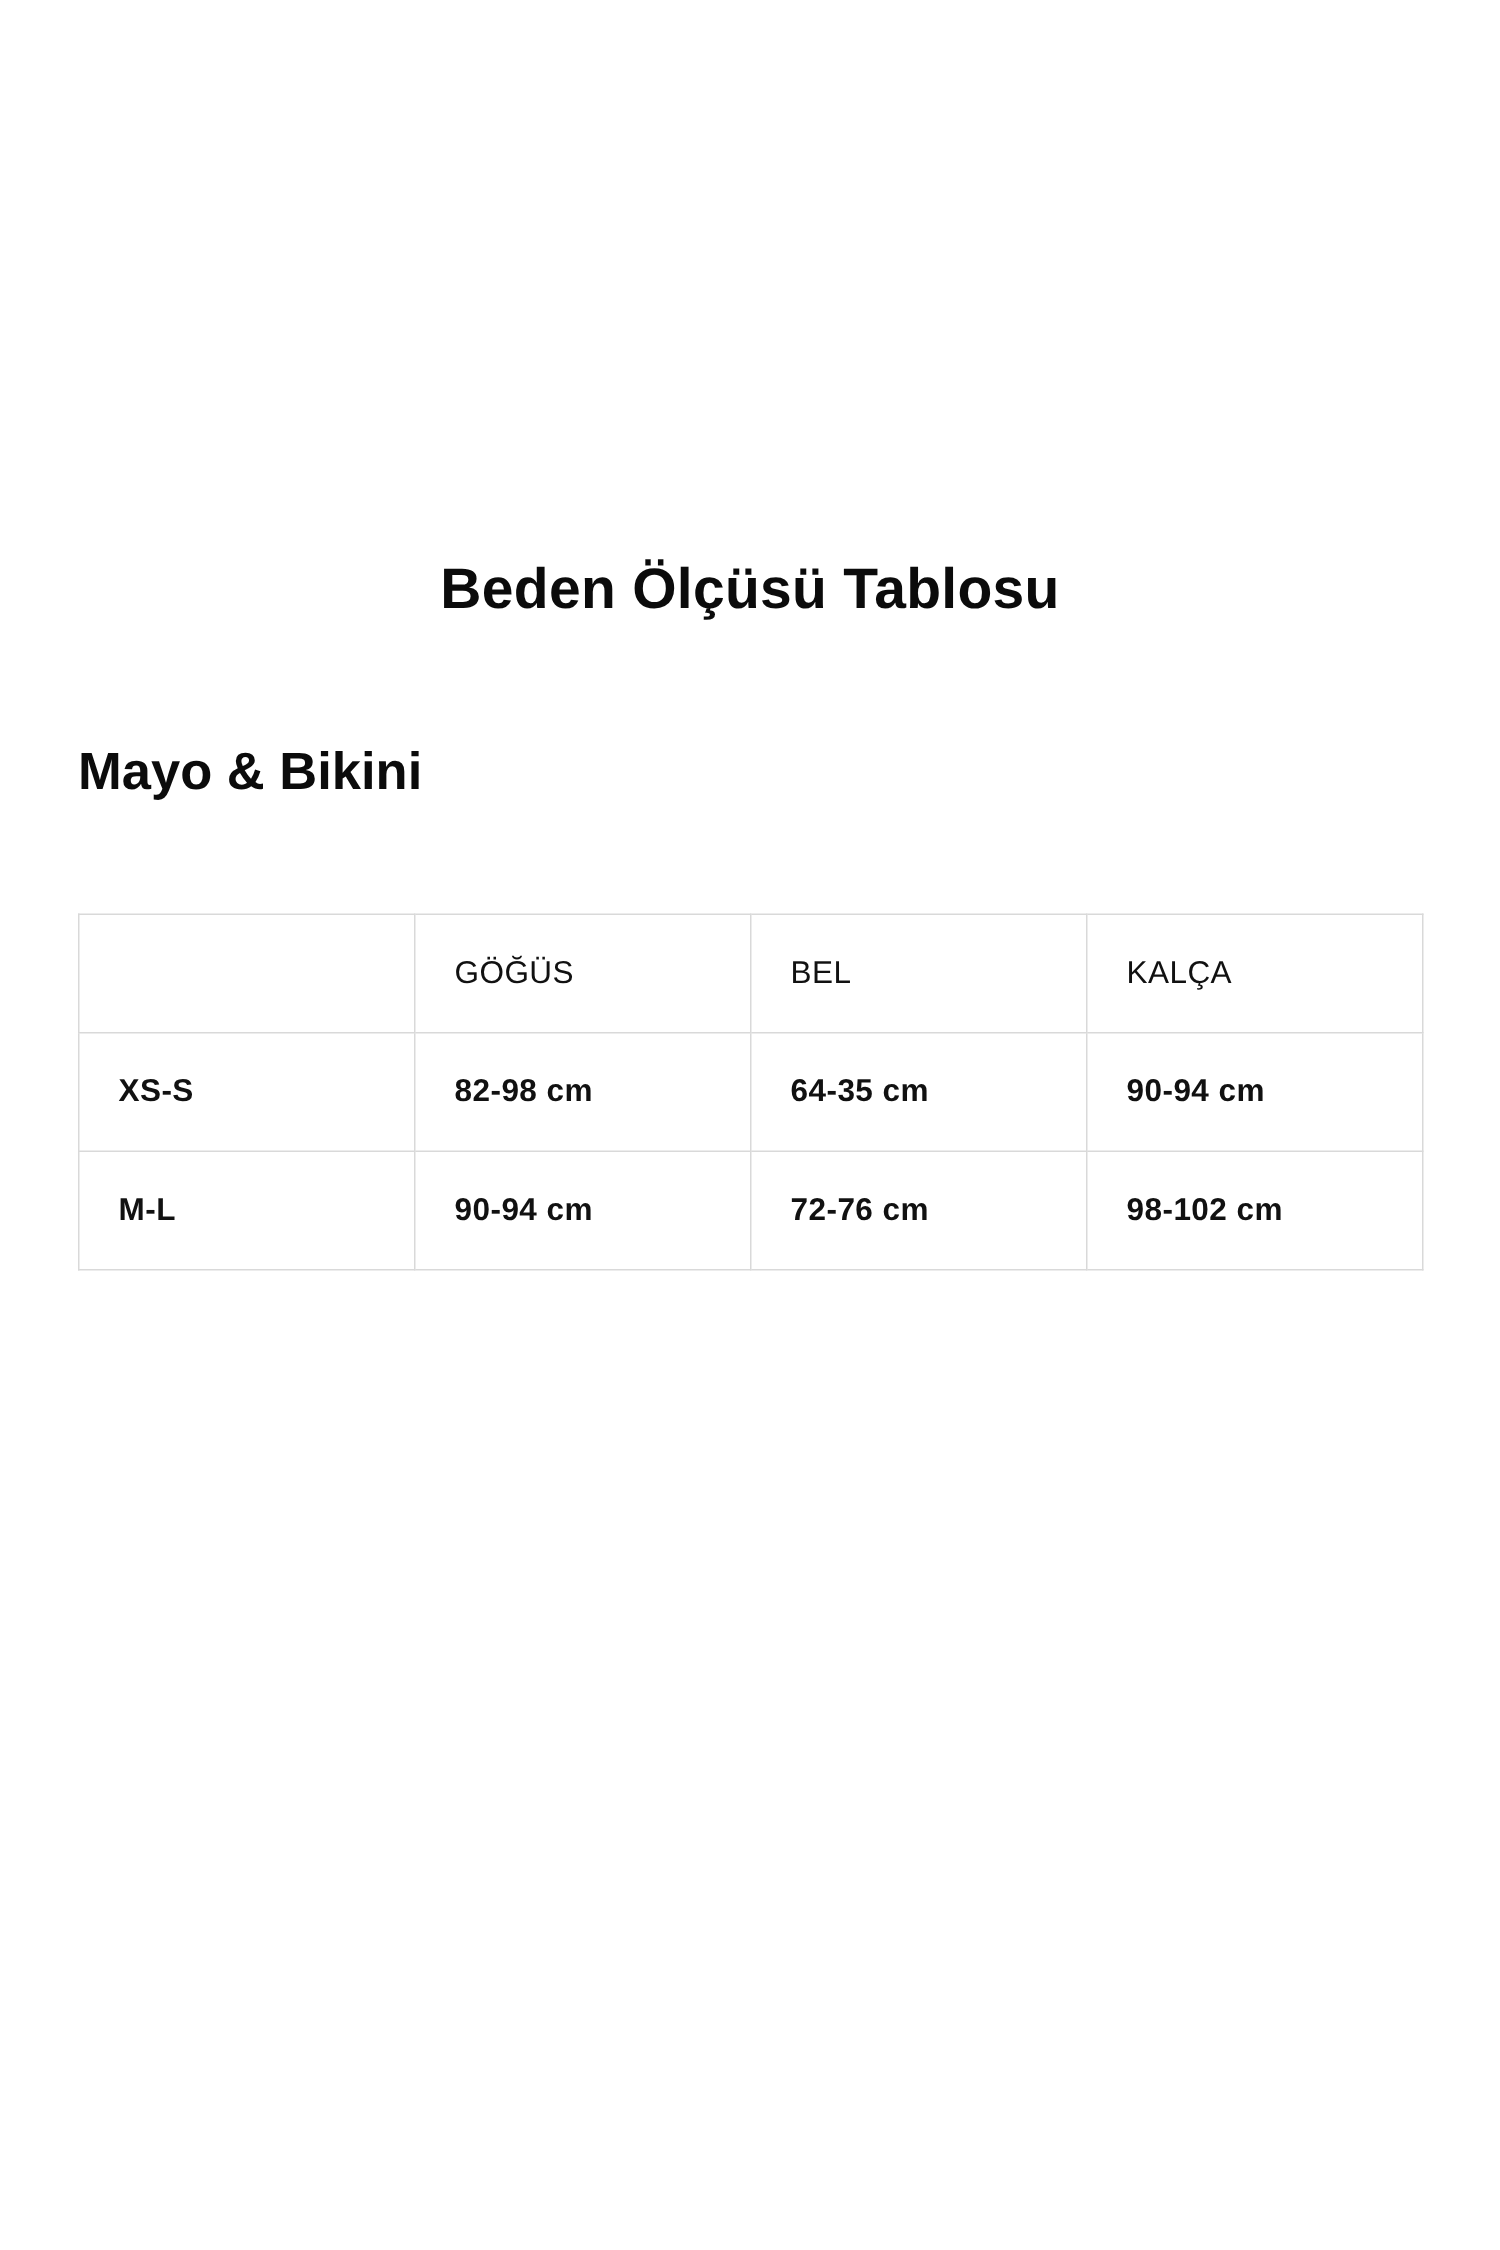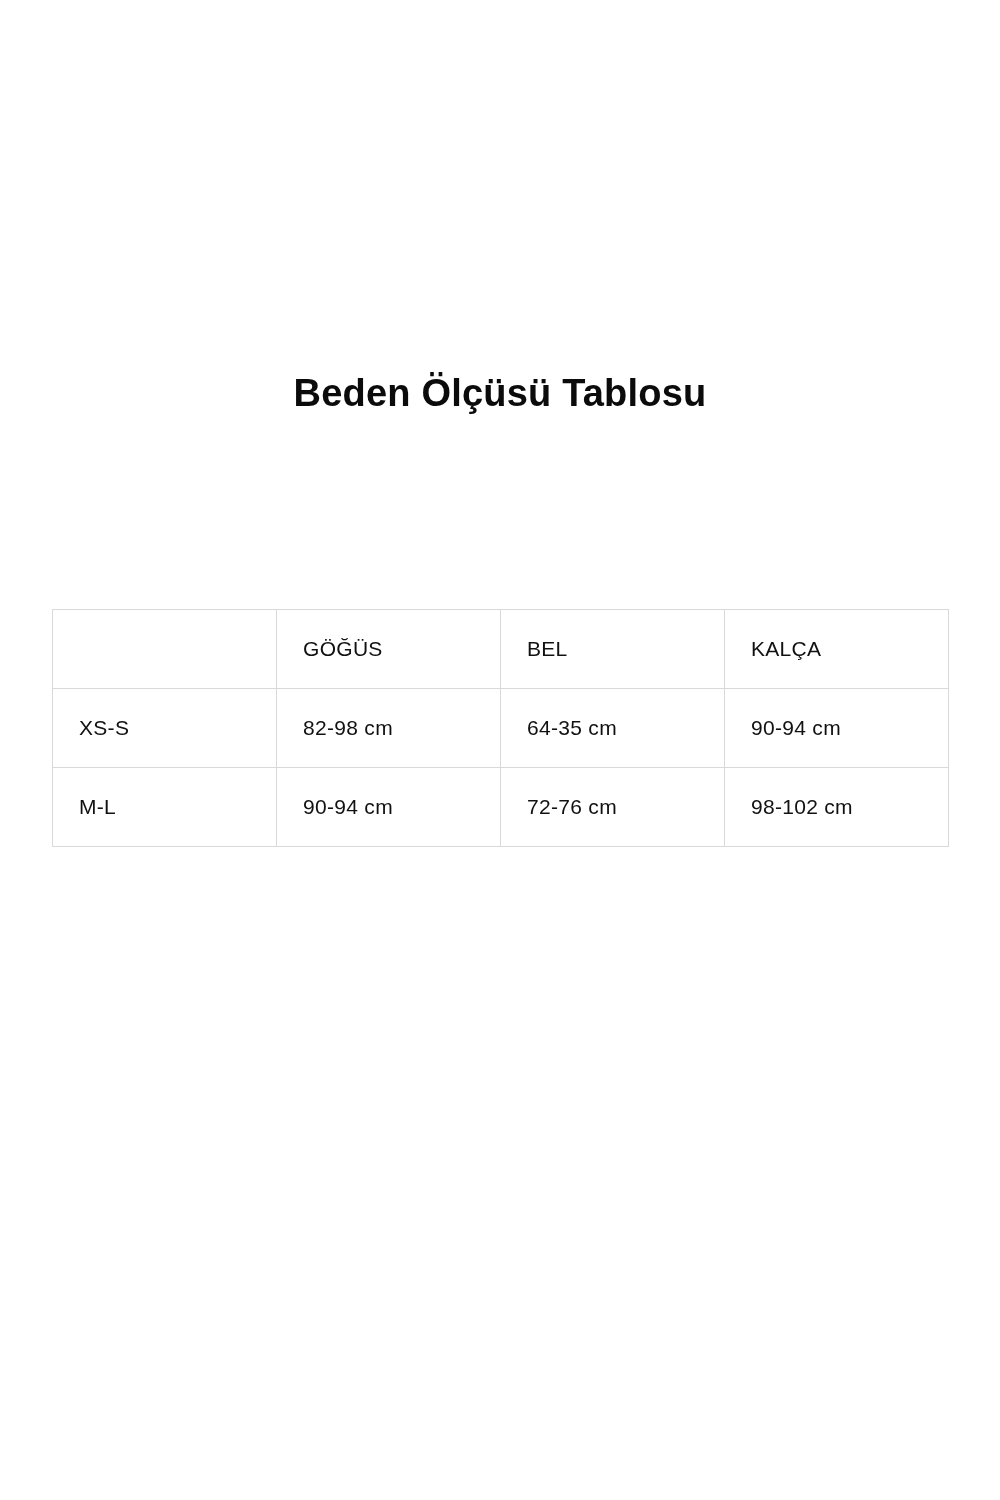--- a/index.html
+++ b/index.html
@@ -54,21 +54,21 @@
     border-collapse: collapse;
     table-layout: fixed;
   }
   table.size-table th,
   table.size-table td {
     border: 1px solid #d9d9d9;
     height: 78px;
     padding: 0 0 0 26px;
     text-align: left;
     font-size: 21px;
-    font-weight: normal;
+    font-weight: bold;
     color: #111111;
     vertical-align: middle;
     letter-spacing: 0.3px;
   }
   table.size-table col.c0 { width: 224px; }
   table.size-table col.c1 { width: 224px; }
   table.size-table col.c2 { width: 224px; }
   table.size-table col.c3 { width: 224px; }
   table.size-table thead th {
     font-weight: normal;
@@ -78,20 +78,21 @@
     color: transparent;
   }
 </style>
 </head>
 <body>
 
 <div class="page">
 
   <div class="title">Beden Ölçüsü Tablosu</div>
 
+  <div class="subtitle">Mayo &amp; Bikini</div>
 
   <div class="table-wrap">
     <table class="size-table">
       <colgroup>
         <col class="c0">
           <col class="c1">
           <col class="c2">
           <col class="c3">
       </colgroup>
       <thead>

